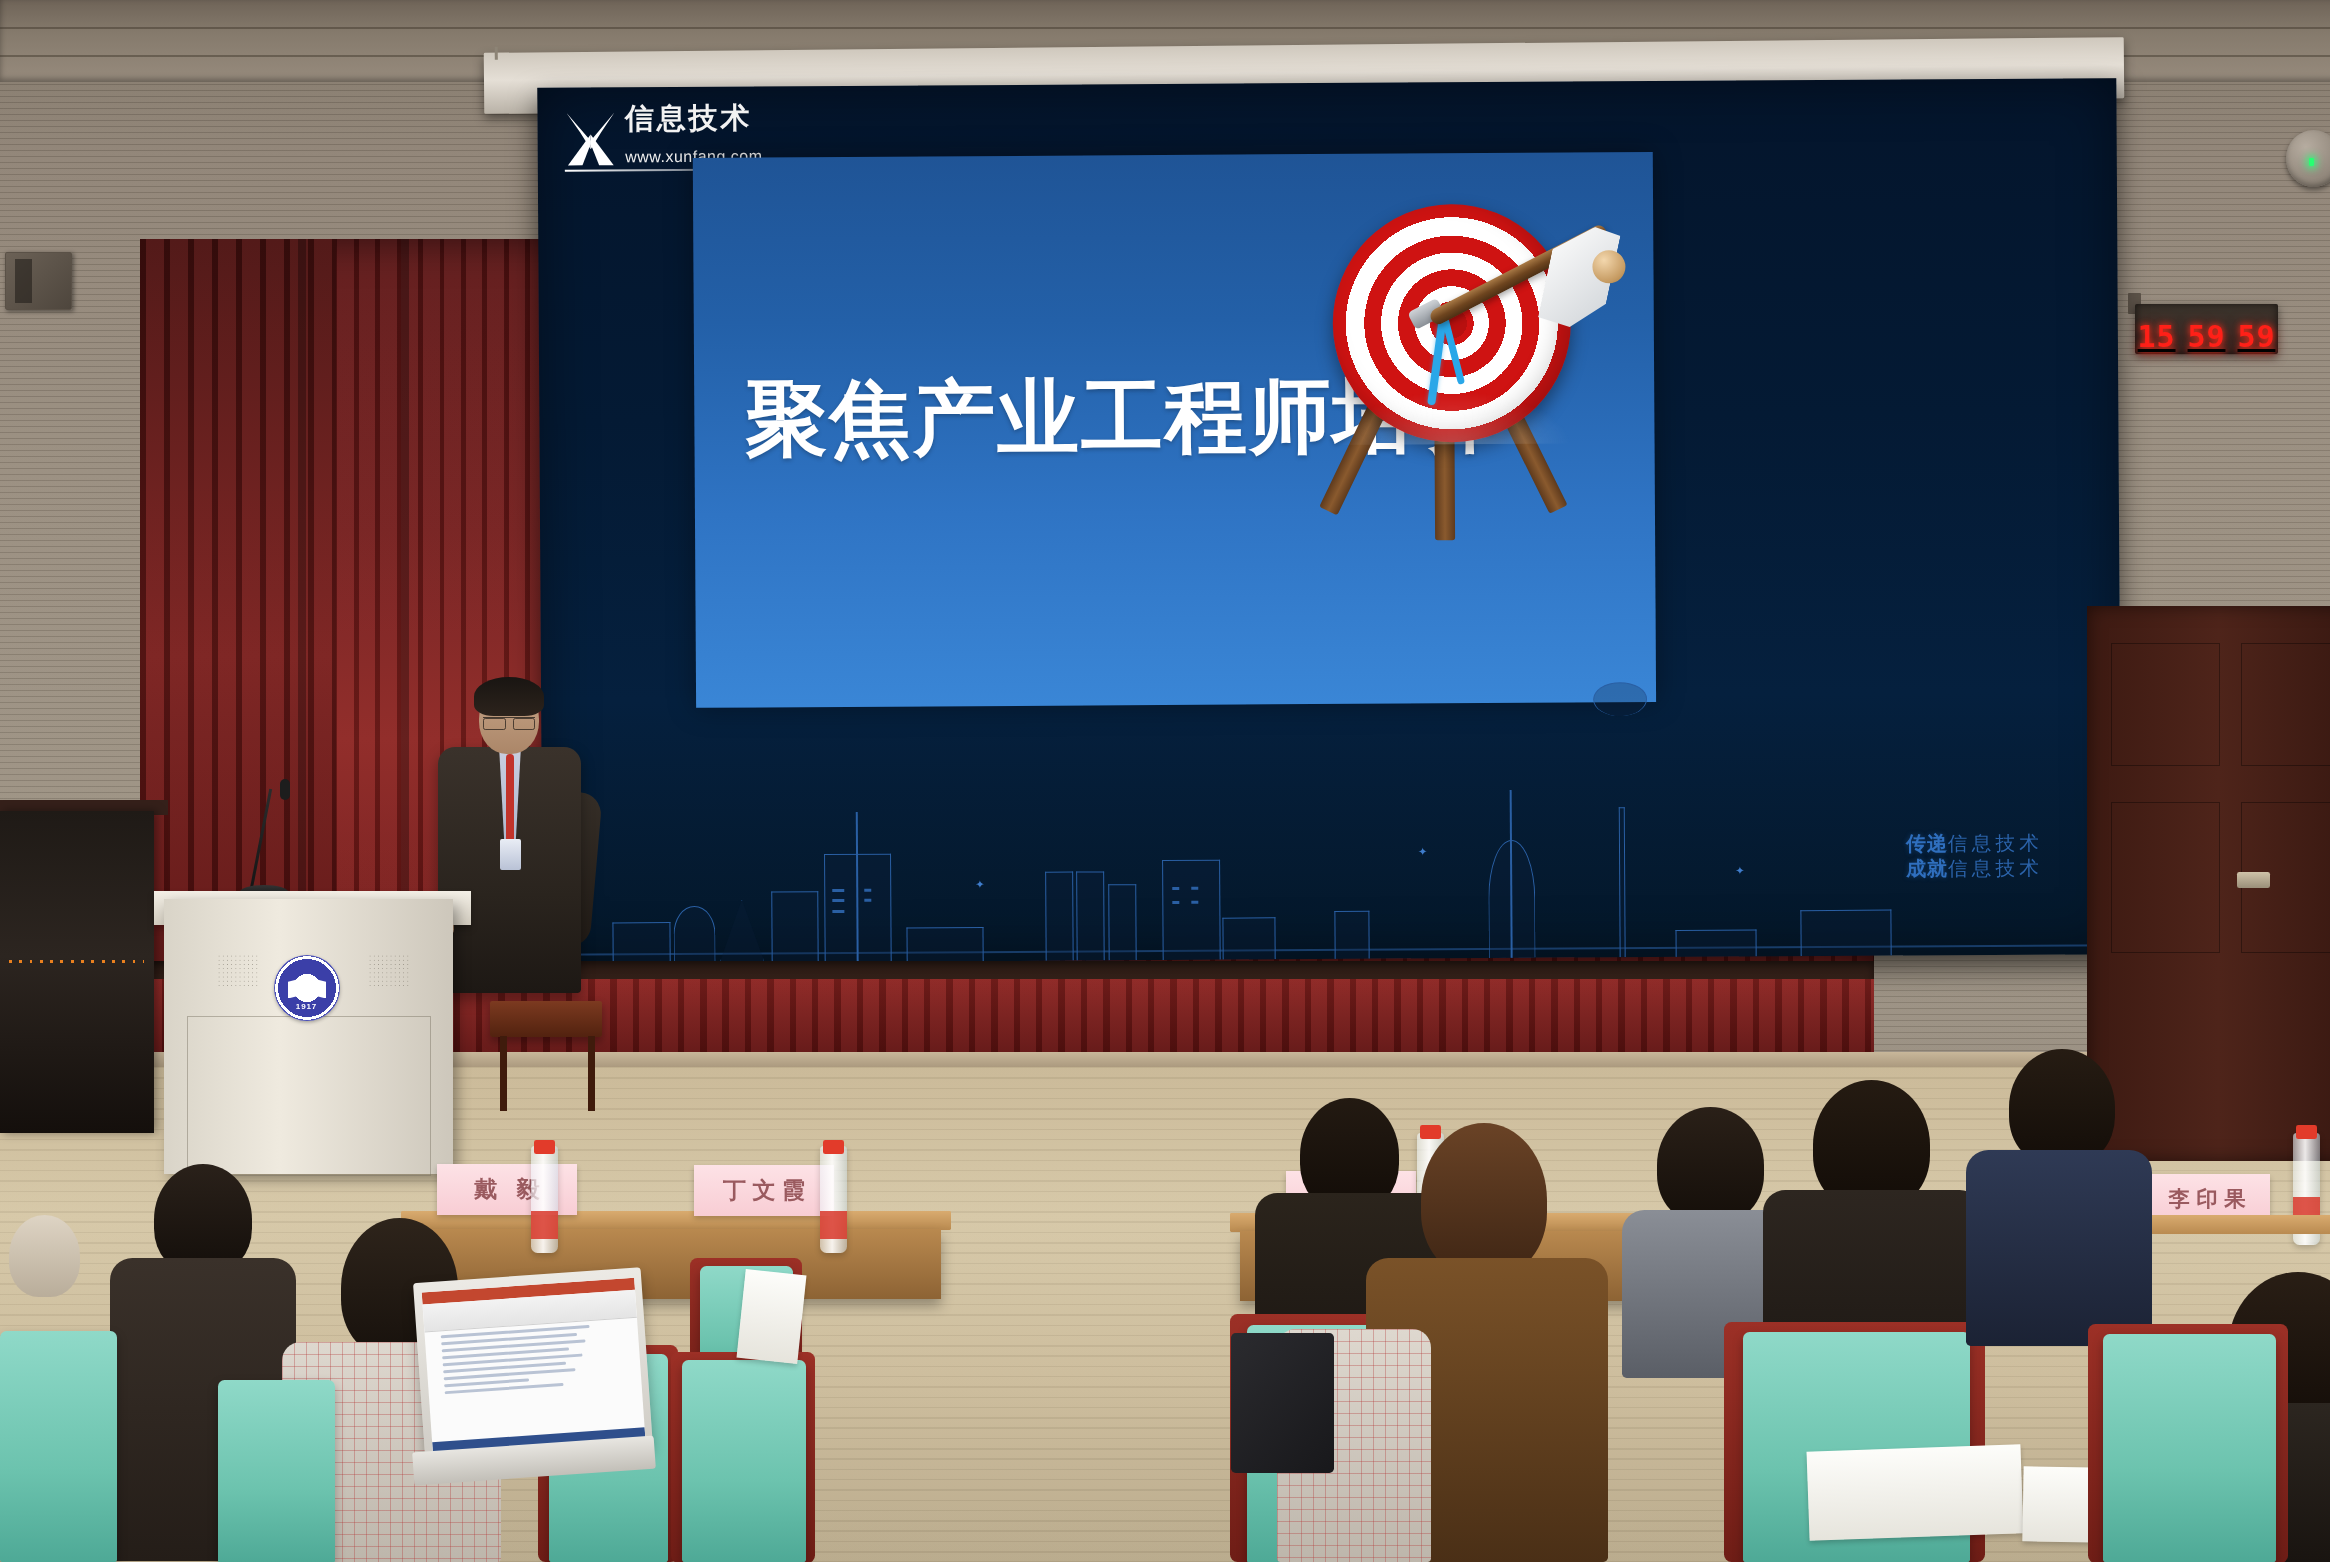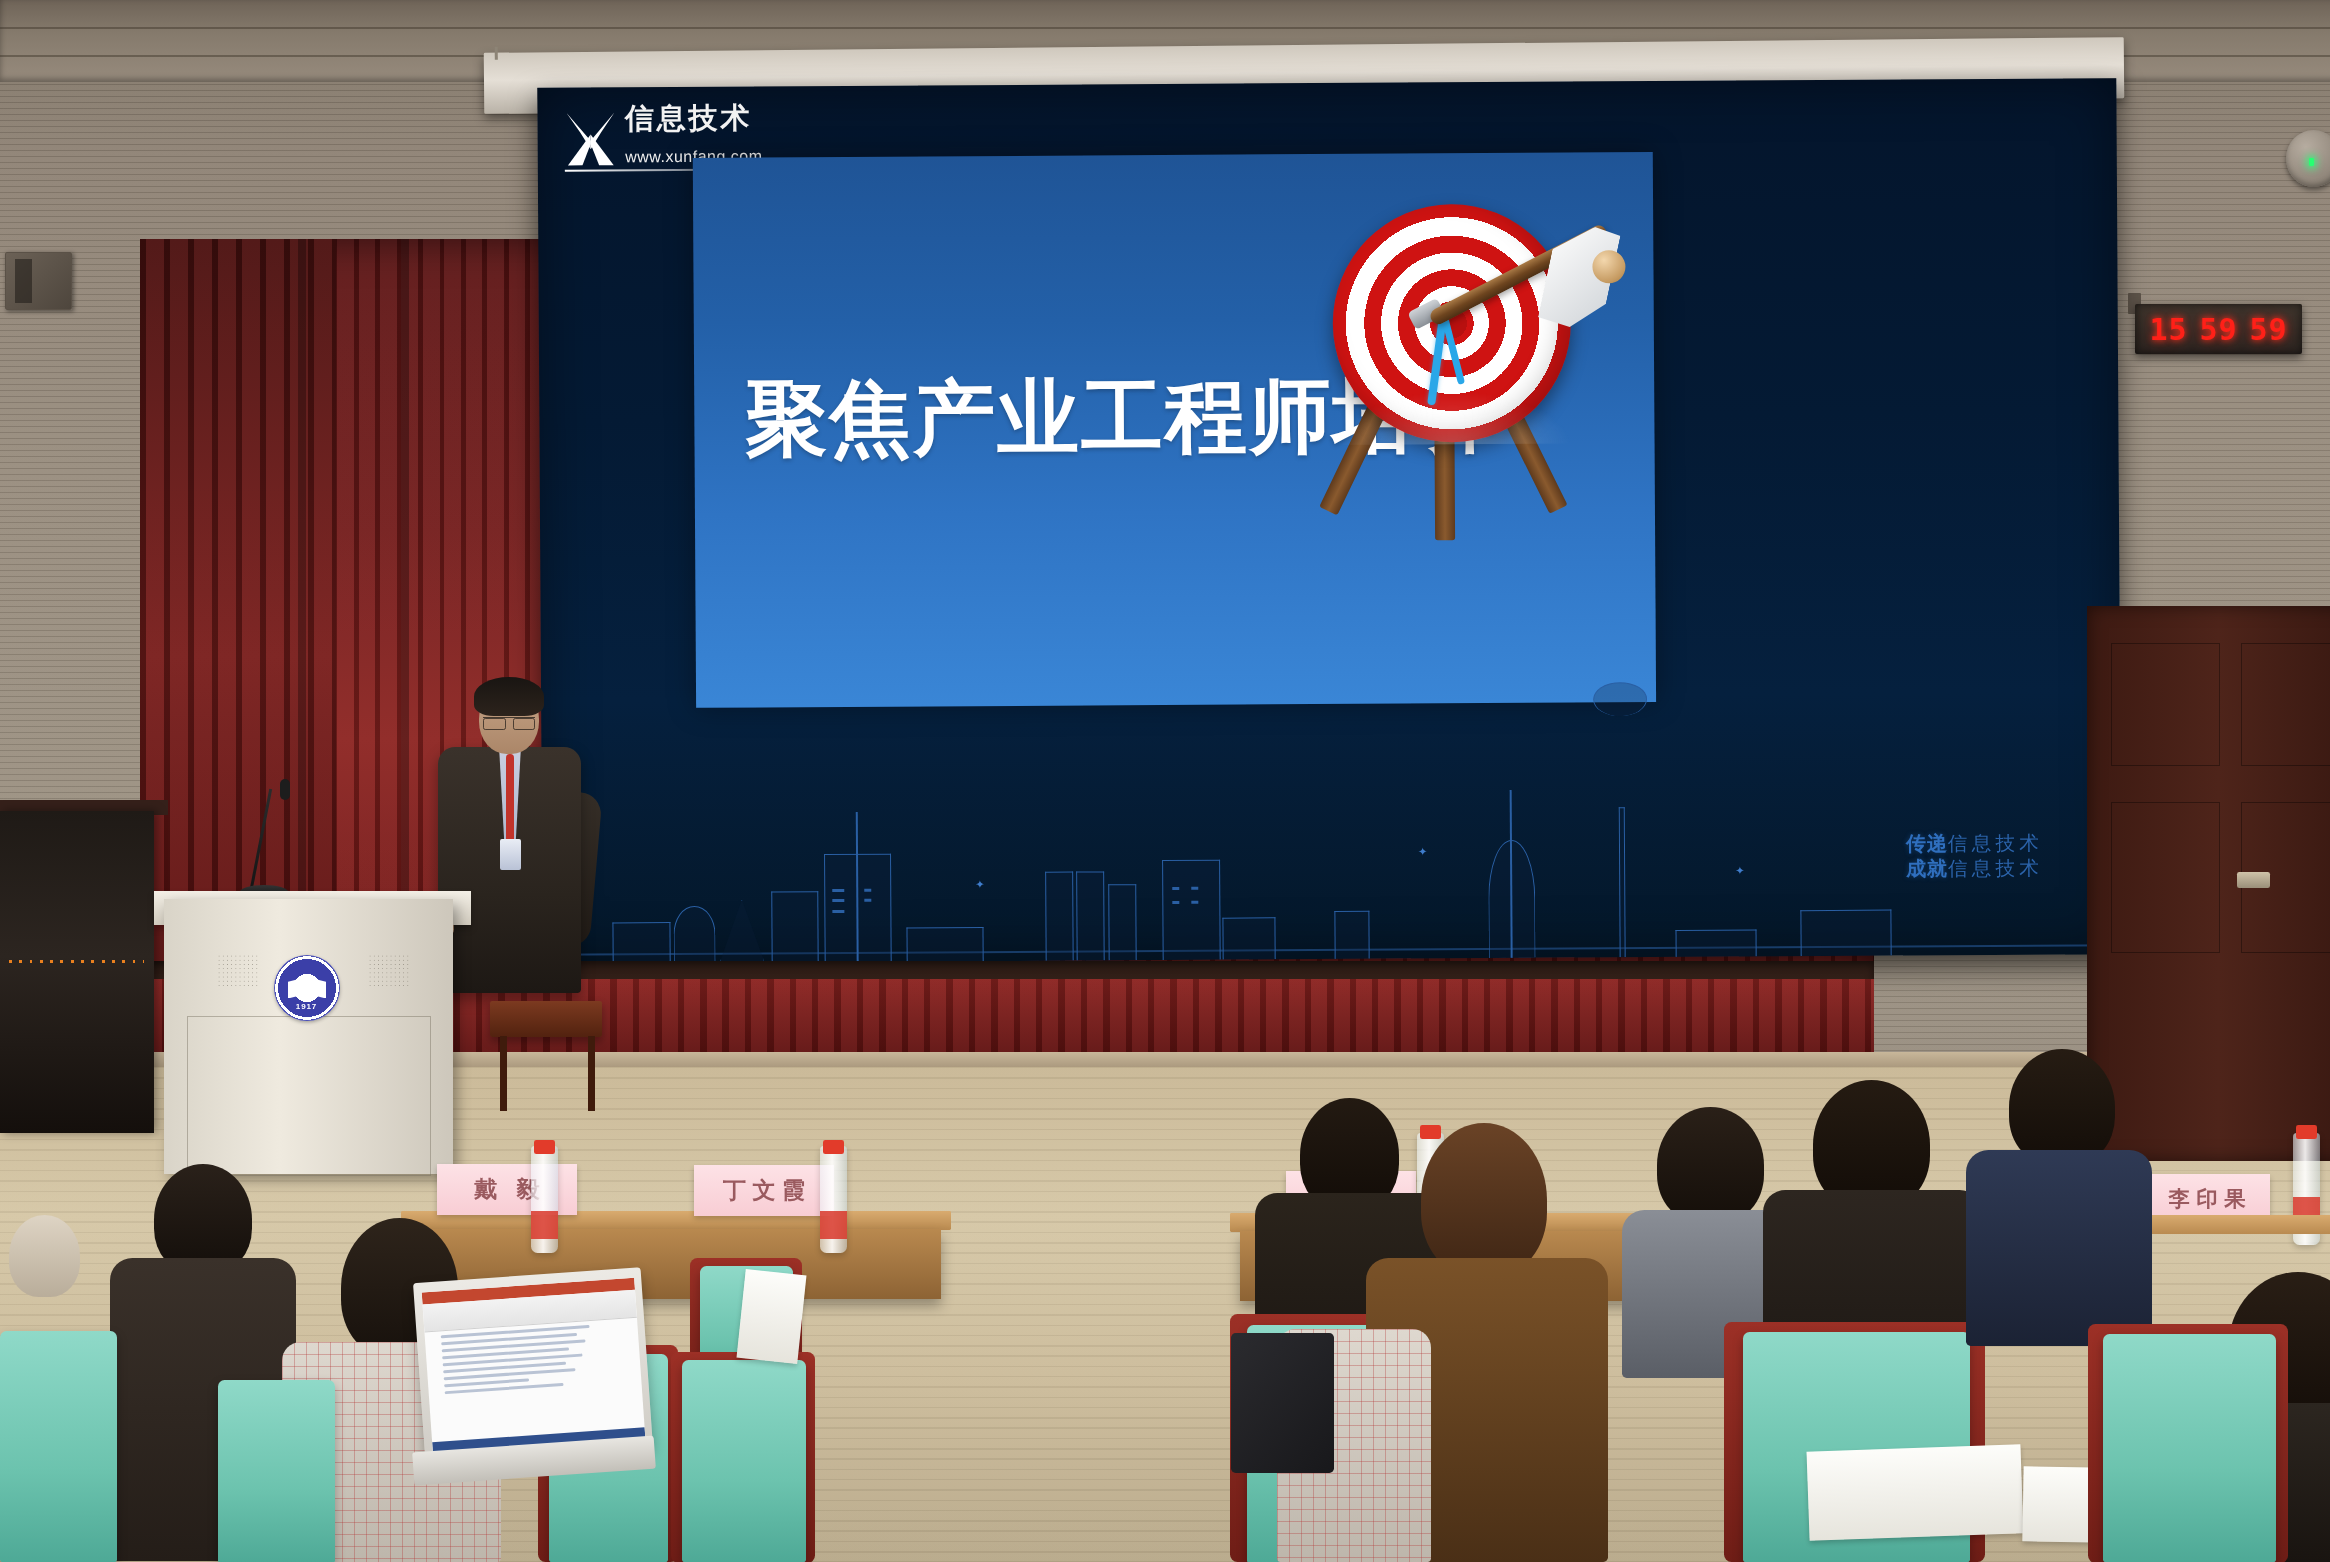--- a/index.html
+++ b/index.html
@@ -27,24 +27,24 @@
     background:rgba(30,26,22,.55);}
 
   
   .sensor{position:absolute;left:2286px;top:130px;width:55px;height:57px;border-radius:50%;
     background:radial-gradient(circle at 36% 30%,#b6aca0,#8e8478 70%,#6d655b);
     box-shadow:0 2.8px 5.6px rgba(0,0,0,.45), inset 0 -2.8px 5.6px rgba(0,0,0,.25);}
   .sensor-led{position:absolute;left:2309px;top:158px;width:4.7px;height:8.4px;border-radius:1.4px;
     background:#27ff72;box-shadow:0 0 7.5px 2.8px rgba(40,255,120,.75);}
 
   
-  .clock{position:absolute;left:2135px;top:304px;width:167px;height:50px;
+  .clock{position:absolute;left:2135px;top:304px;width:143px;height:50px;
     background:linear-gradient(to bottom,#3e352d,#2b2420);border-radius:1.9px;
     box-shadow:0 3.7px 8.4px rgba(0,0,0,.5), inset 0 0 8.4px rgba(0,0,0,.6);
-    display:flex;align-items:center;justify-content:center;gap:12px;}
+    display:flex;align-items:flex-end;justify-content:center;gap:12px;text-decoration:underline;}
   .clock span{font-family:"DejaVu Sans Mono","Liberation Mono",monospace;font-weight:bold;
     font-size:30px;letter-spacing:0.9px;color:#ff2018;text-shadow:0 0 6.5px rgba(255,50,30,.95),0 0 14px rgba(255,30,20,.55);}
   .clock-bracket{position:absolute;left:2128px;top:293px;width:13px;height:21.4px;
     background:#5e544a;border-radius:0.9px;}
 
   
   .curtain{position:absolute;left:140px;top:239px;width:1734px;height:834px;
     background:
       repeating-linear-gradient(to right, rgba(0,0,0,.26) 0px, rgba(0,0,0,.26) 4.7px,
         rgba(255,255,255,.05) 4.7px, rgba(255,255,255,.05) 21.4px),

